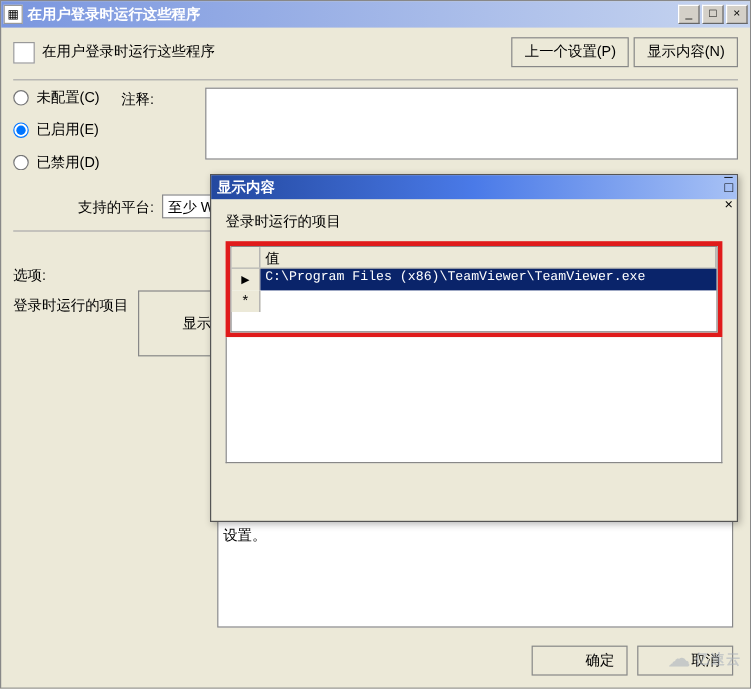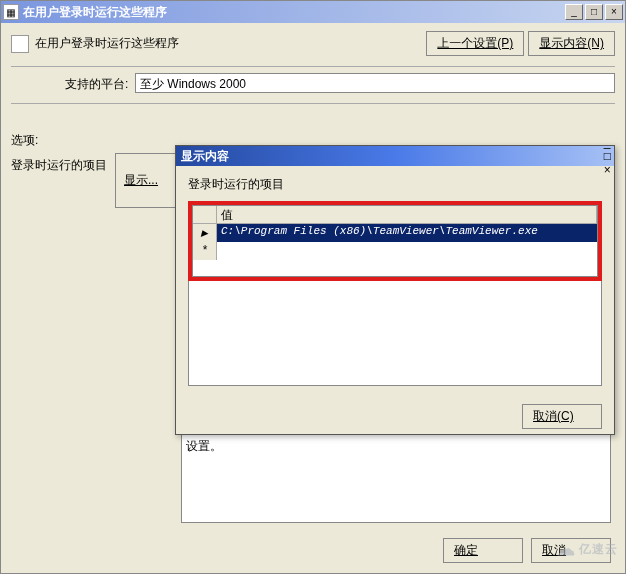--- a/index.html
+++ b/index.html
@@ -13,21 +13,21 @@
 .titlebar .wincontrols { display: flex; gap: 2px; }
 .titlebar .winbtn { width: 18px; height: 16px; background: #d4d0c8; border: 1px solid #fff; border-right-color: #666; border-bottom-color: #666; font-size: 10px; text-align: center; line-height: 13px; cursor: pointer; }
 
 .main-body { padding: 8px 10px; }
 
 .header-row { display: flex; align-items: center; margin-bottom: 10px; }
 .header-row .hicon { width: 18px; height: 18px; background: #fff; border: 1px solid #999; margin-right: 6px; }
 .header-row .htxt { flex: 1; }
 .header-row .navbtns { display: flex; gap: 4px; }
 
-.btn { background: #ece9d8; border: 1px solid #888; padding: 3px 10px; cursor: pointer; min-width: 80px; text-align: left; text-decoration: underline; }
+.btn { background: #ece9d8; border: 1px solid #888; padding: 3px 10px; cursor: pointer; min-width: 80px; text-align: right; }
 
 .divider { border-top: 1px solid #aaa; margin: 6px 0; }
 
 .config-row { display: flex; align-items: flex-start; margin-bottom: 8px; }
 .radio-col { width: 90px; }
 .radio-col label { display: block; margin-bottom: 10px; }
 .radio-col input { margin-right: 3px; vertical-align: middle; }
 .label-col { width: 70px; padding-top: 2px; }
 .field-col { flex: 1; }
 .textarea { width: 100%; height: 60px; border: 1px solid #888; background: #fff; resize: none; padding: 2px; }
@@ -54,21 +54,21 @@
 
 .grid-wrap { border: 4px solid #e01b1b; padding: 0; }
 .grid { background: #fff; border: 1px solid #888; }
 .grid-header { display: flex; background: #ece9d8; border-bottom: 1px solid #aaa; height: 18px; }
 .grid-header .rowhead { width: 24px; border-right: 1px solid #aaa; }
 .grid-header .colhead { flex: 1; padding: 1px 4px; border-right: 1px solid #aaa; }
 .grid-row { display: flex; height: 18px; }
 .grid-row .rowhead { width: 24px; background: #ece9d8; border-right: 1px solid #aaa; text-align: center; line-height: 16px; }
 .grid-row.selected .cell { background: #0a246a; color: #fff; }
 .grid-row .cell { flex: 1; padding: 1px 4px; font-family: "Courier New", monospace; font-size: 11px; white-space: nowrap; overflow: hidden; }
-.grid-body { height: 52px; font-style: italic; }
+.grid-body { height: 52px; }
 .grid-row .rowhead.arrow::before { content: "▶"; font-size: 9px; }
 .grid-row .rowhead.star::before { content: "*"; }
 
 .extra-white { background: #fff; border: 1px solid #888; border-top: none; height: 105px; }
 
 .child-bottom { display: flex; justify-content: flex-end; gap: 10px; padding: 8px 12px 0 12px; }
 
 .desc-area { position: absolute; left: 180px; top: 432px; width: 430px; height: 90px; border: 1px solid #888; background: #fff; padding: 4px; }
 
 .watermark { position: absolute; right: 8px; bottom: 14px; color: #a8b0bb; font-size: 15px; font-weight: bold; letter-spacing: 1px; opacity: 0.55; display: flex; align-items: center; gap: 3px; }
@@ -92,20 +92,31 @@
     <div class="header-row">
       <span class="hicon"></span>
       <span class="htxt">在用户登录时运行这些程序</span>
       <div class="navbtns">
         <button class="btn">上一个设置(P)</button>
         <button class="btn">显示内容(N)</button>
       </div>
     </div>
     <div class="divider"></div>
 
+    <div class="config-row">
+      <div class="radio-col">
+        <label><input type="radio" name="state" style=""> <span>未配置(C)</span></label>
+        <label><input type="radio" name="state" checked="" style=""> <span>已启用(E)</span></label>
+        <label><input type="radio" name="state" style=""> <span>已禁用(D)</span></label>
+      </div>
+      <div class="label-col">注释:</div>
+      <div class="field-col">
+        <textarea class="textarea" style=""></textarea>
+      </div>
+    </div>
 
     <div class="platform-row">
       <div class="label-col">支持的平台:</div>
       <div class="platform-field">至少 Windows 2000</div>
     </div>
 
     <div class="divider" style="margin-top:10px"></div>
 
     <div class="options-label">选项:</div>
 
@@ -151,20 +162,19 @@
           <div class="grid-row">
             <div class="rowhead star"></div>
             <div class="cell"></div>
           </div>
         </div>
       </div>
     </div>
     <div class="extra-white"></div>
   </div>
   <div class="child-bottom">
-    <button class="btn">取消(C)</button>
   </div>
 </div>
 
 <div class="watermark">
   <span class="cloud">☁</span>
   <span>亿速云</span>
 </div>
 
 </body></html>

